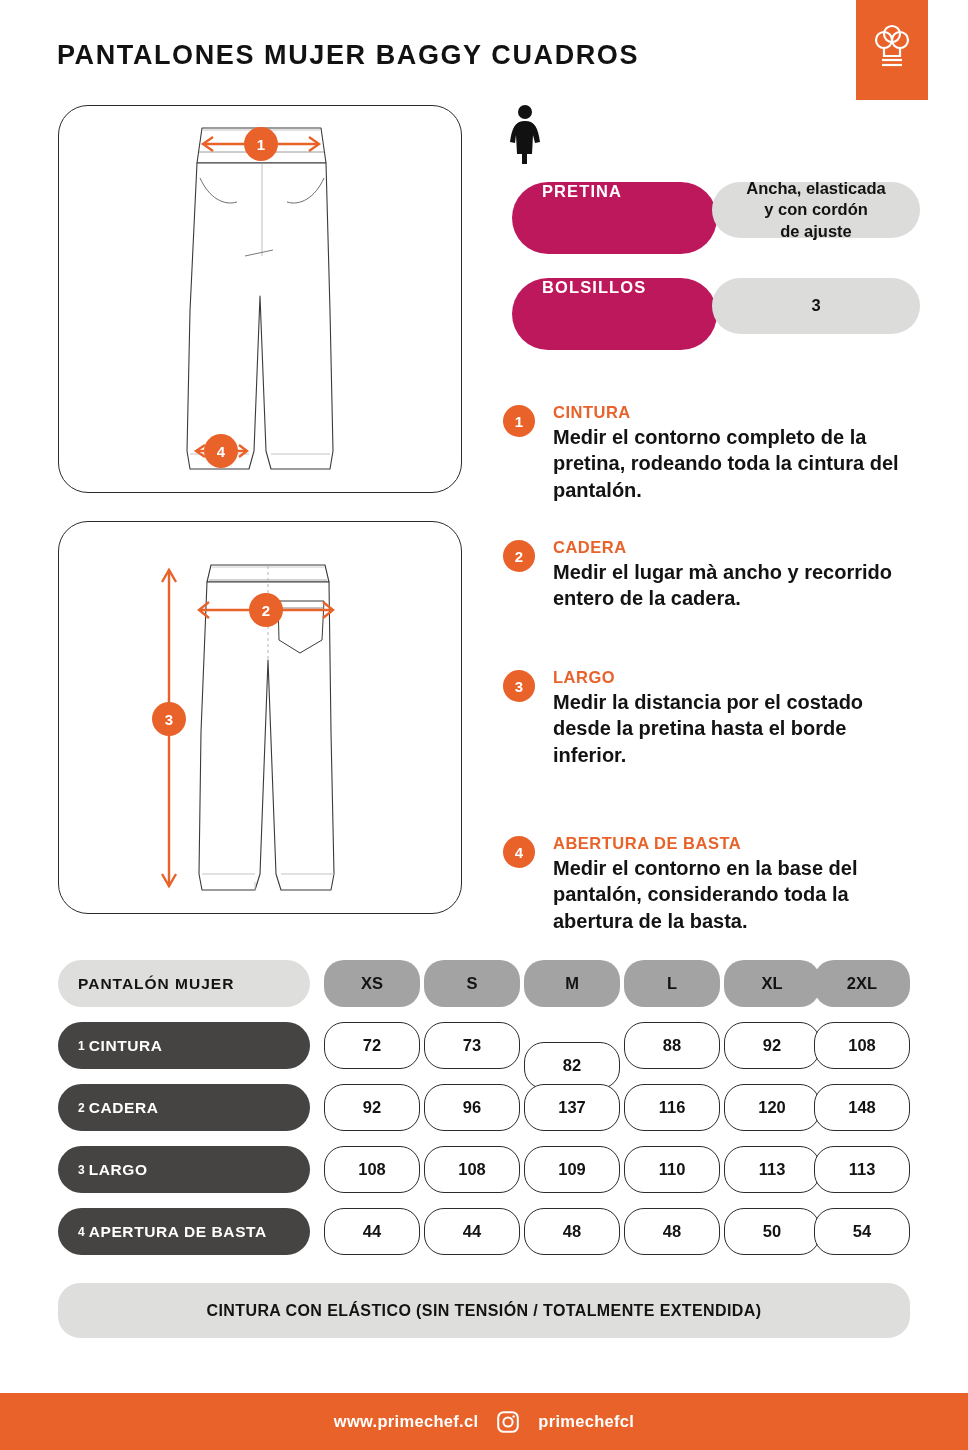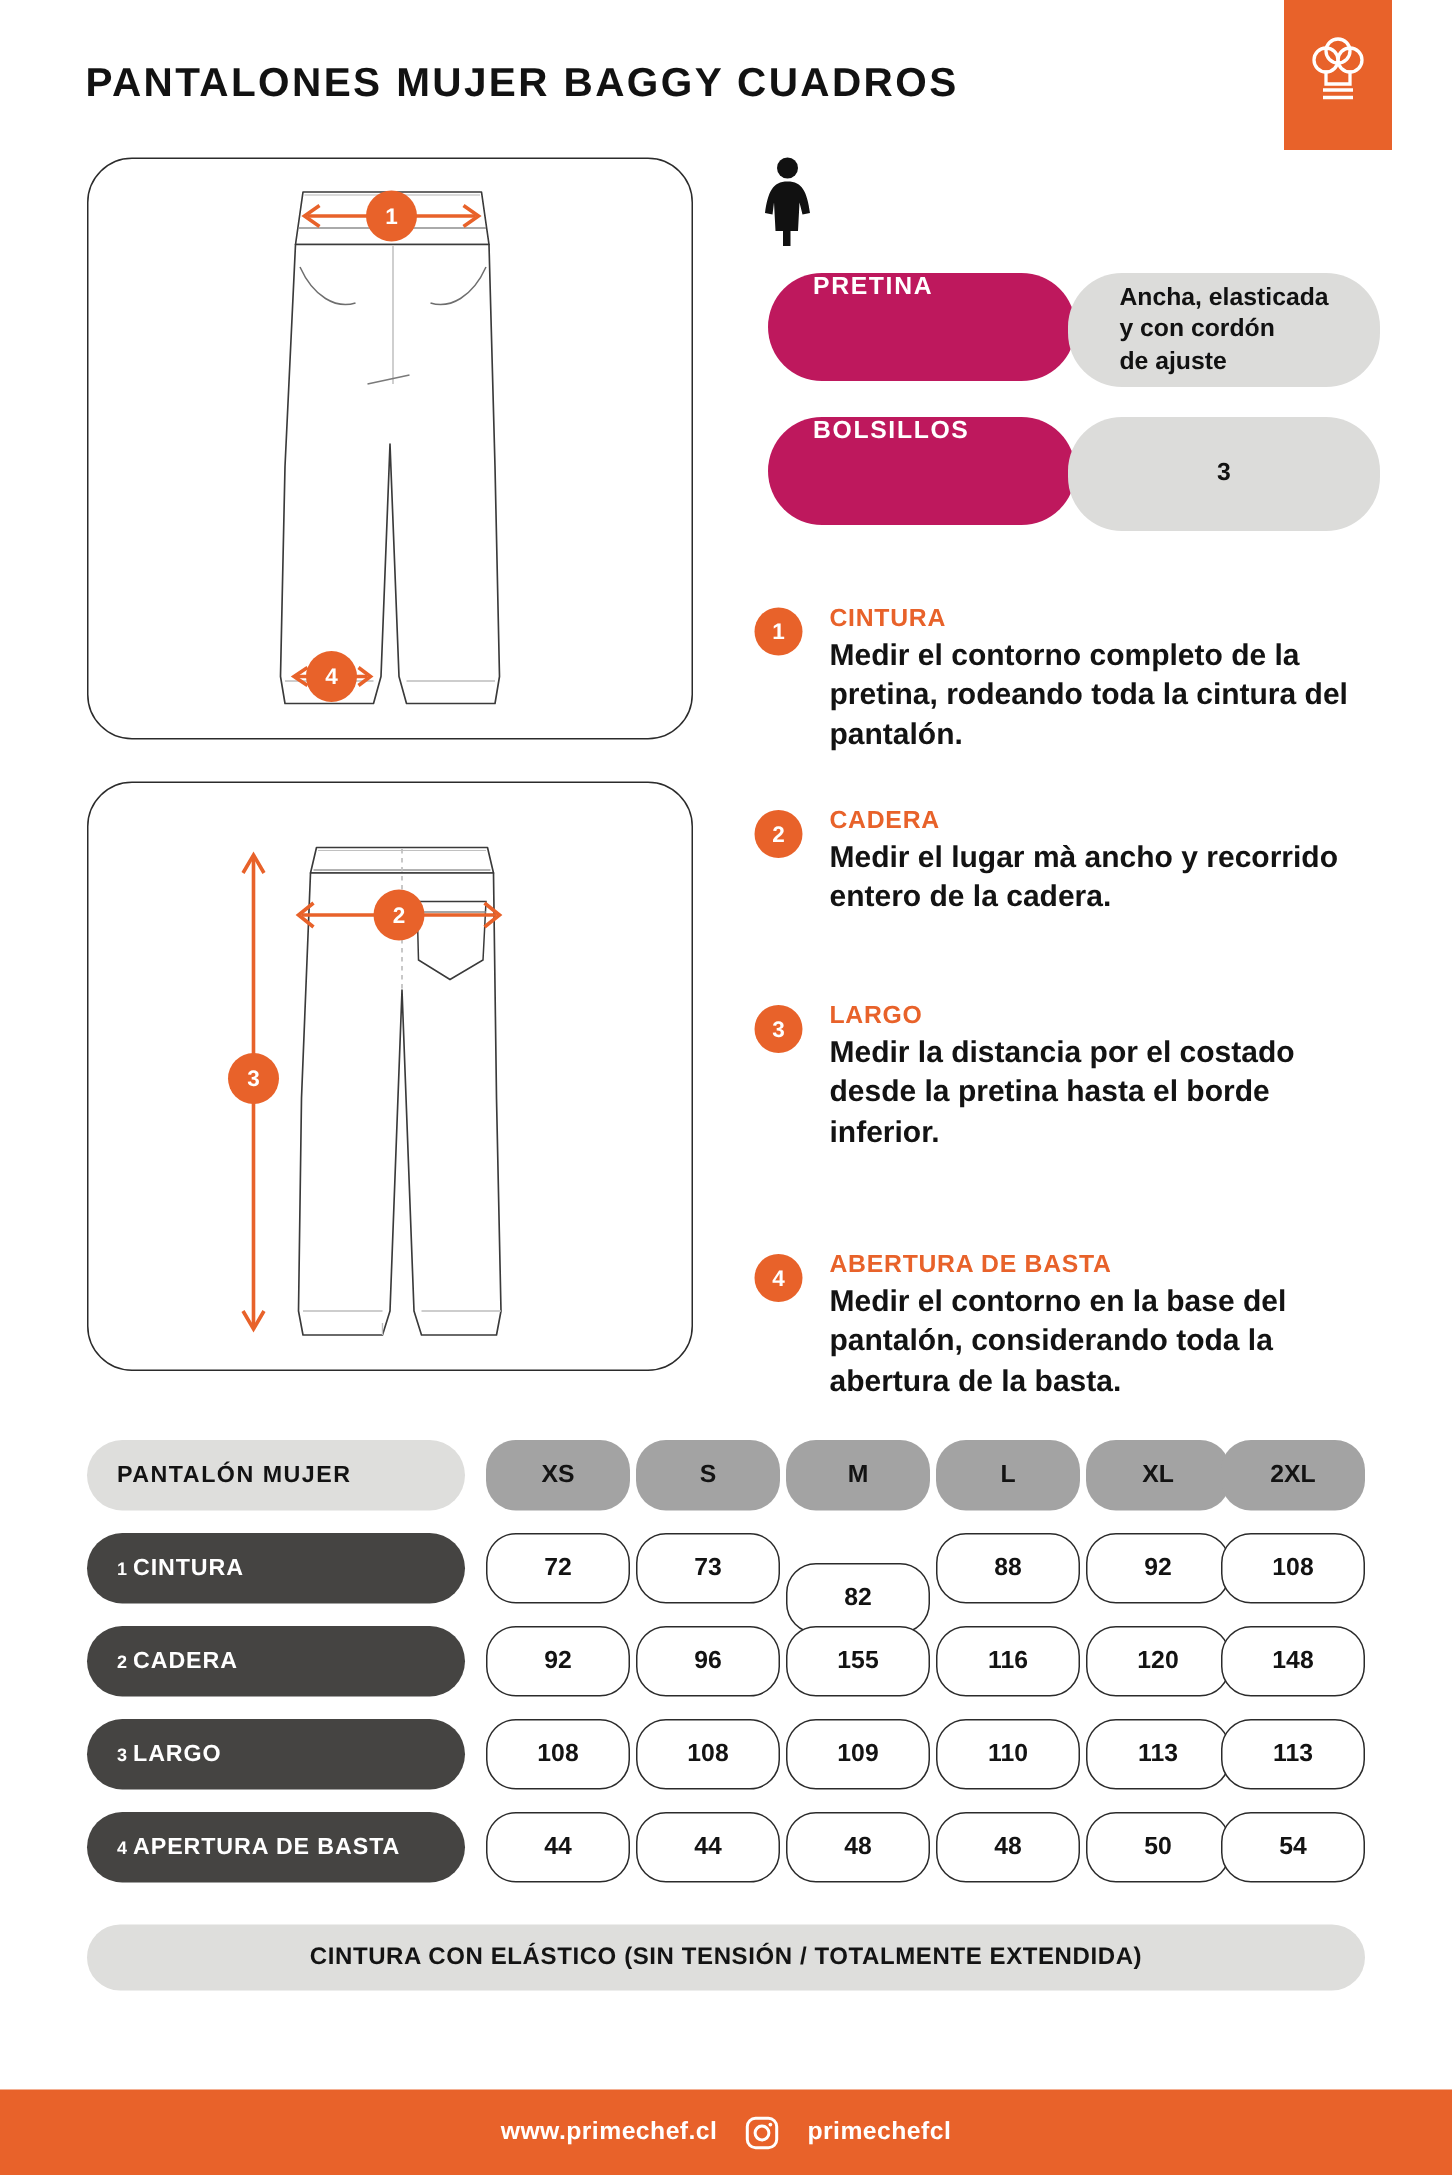--- a/index.html
+++ b/index.html
@@ -45,23 +45,23 @@
   .spec-label{
     position:absolute;left:4px;top:0;width:205px;height:72px;
     background:#be185d;border-radius:36px;
     display:flex;align-items:flex-start;
     box-sizing:border-box;padding-left:30px;
   }
   .spec-label span{
     color:#ffffff;font-size:16.5px;font-weight:bold;letter-spacing:1.1px;
   }
   .spec-value{
-    position:absolute;left:204px;top:0;width:208px;height:76px;
+    position:absolute;left:204px;top:0;width:208px;height:56px;
     background:#DCDCDA;border-radius:36px;
-    display:flex;align-items:center;justify-content:center;text-align:left;
+    display:flex;align-items:center;justify-content:center;text-align:center;
     box-sizing:border-box;padding:0 14px;
   }
   .spec-value span{font-size:16.5px;font-weight:bold;line-height:1.3;color:#121212;}
 
   
   .instr{position:absolute;left:503px;width:420px;}
   .instr-badge{
     position:absolute;left:0;top:2px;width:32px;height:32px;border-radius:50%;
     background:#E8622A;color:#fff;
     display:flex;align-items:center;justify-content:center;
@@ -89,21 +89,21 @@
   .tlabel.body span.rl{font-size:15.5px;font-weight:bold;letter-spacing:.6px;color:#fff;}
   .cell{
     position:absolute;top:0;width:96px;height:47px;border-radius:20px;
     display:flex;align-items:center;justify-content:center;
     box-sizing:border-box;
   }
   .cell.head{background:#a3a3a3;}
   .cell.body{background:#fff;border:1.5px solid #2b2b2b;}
   .cell span{font-size:16.5px;font-weight:bold;color:#131313;}
   .note-bar{
-    position:absolute;left:58px;top:1283px;width:852px;height:44px;
+    position:absolute;left:58px;top:1283px;width:852px;height:55px;
     background:#DEDEDC;border-radius:22px;
     display:flex;align-items:center;justify-content:center;
   }
   .note-bar span{font-size:16px;font-weight:bold;letter-spacing:.4px;color:#131313;}
 
   
   .footer{
     position:absolute;left:0;top:1393px;width:968px;height:57px;
     background:#E8622A;
     display:flex;align-items:center;justify-content:center;gap:18px;
@@ -338,21 +338,21 @@
         <span class="rn">2</span>
         <span class="rl">CADERA</span>
       </div>
       <div class="cell body" style="left:266px;">
           <span>92</span>
         </div>
       <div class="cell body" style="left:366px;">
           <span>96</span>
         </div>
       <div class="cell body" style="left:466px;">
-          <span>155</span>
+          <span>137</span>
         </div>
       <div class="cell body" style="left:566px;">
           <span>116</span>
         </div>
       <div class="cell body" style="left:666px;">
           <span>120</span>
         </div>
       <div class="cell body" style="left:756px;width:96px;">
           <span>148</span>
         </div>

